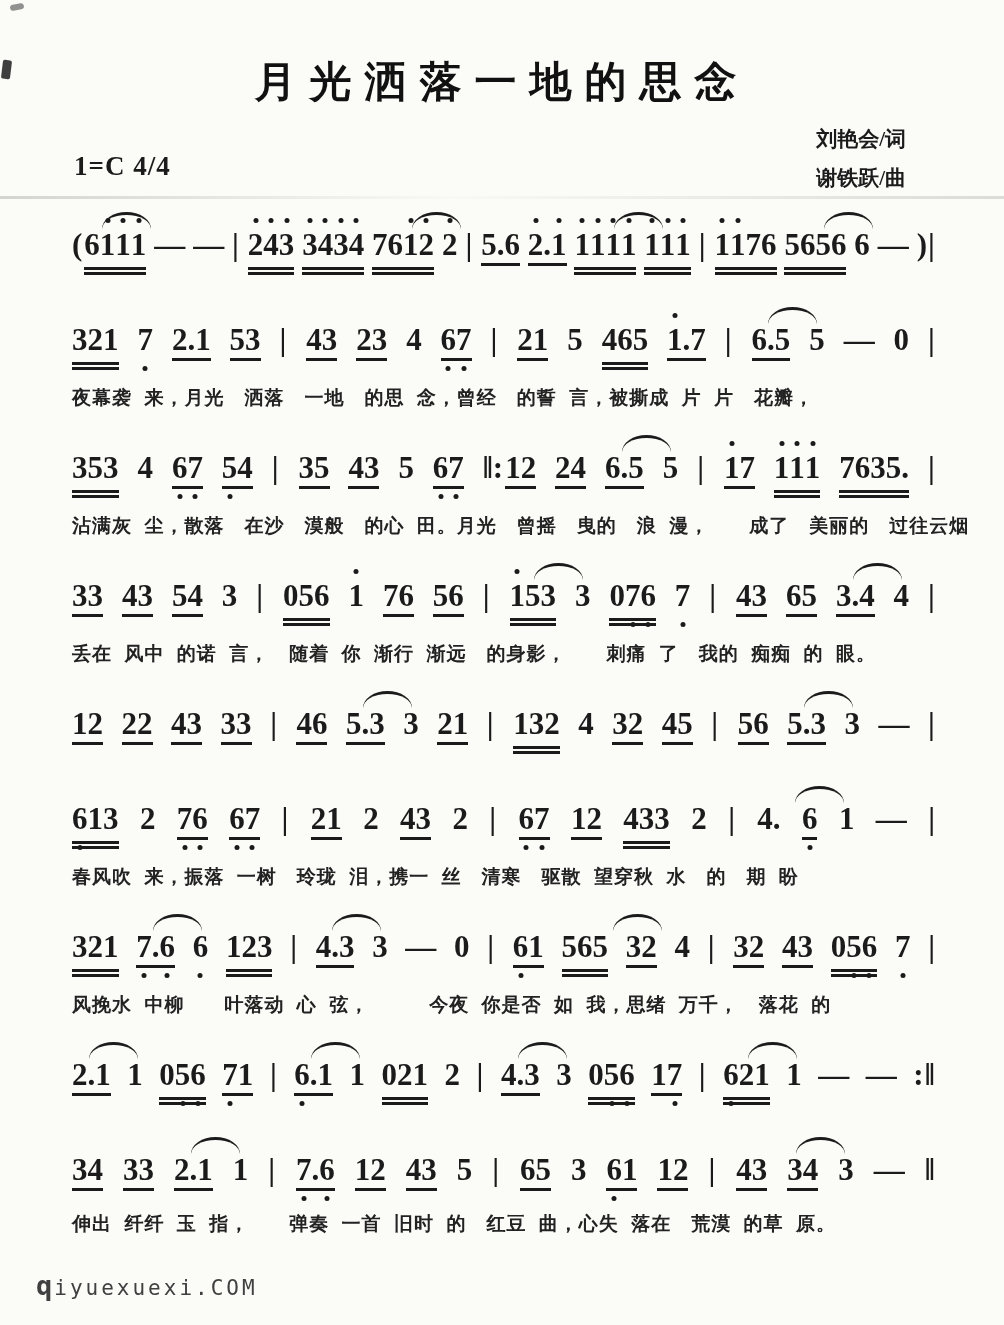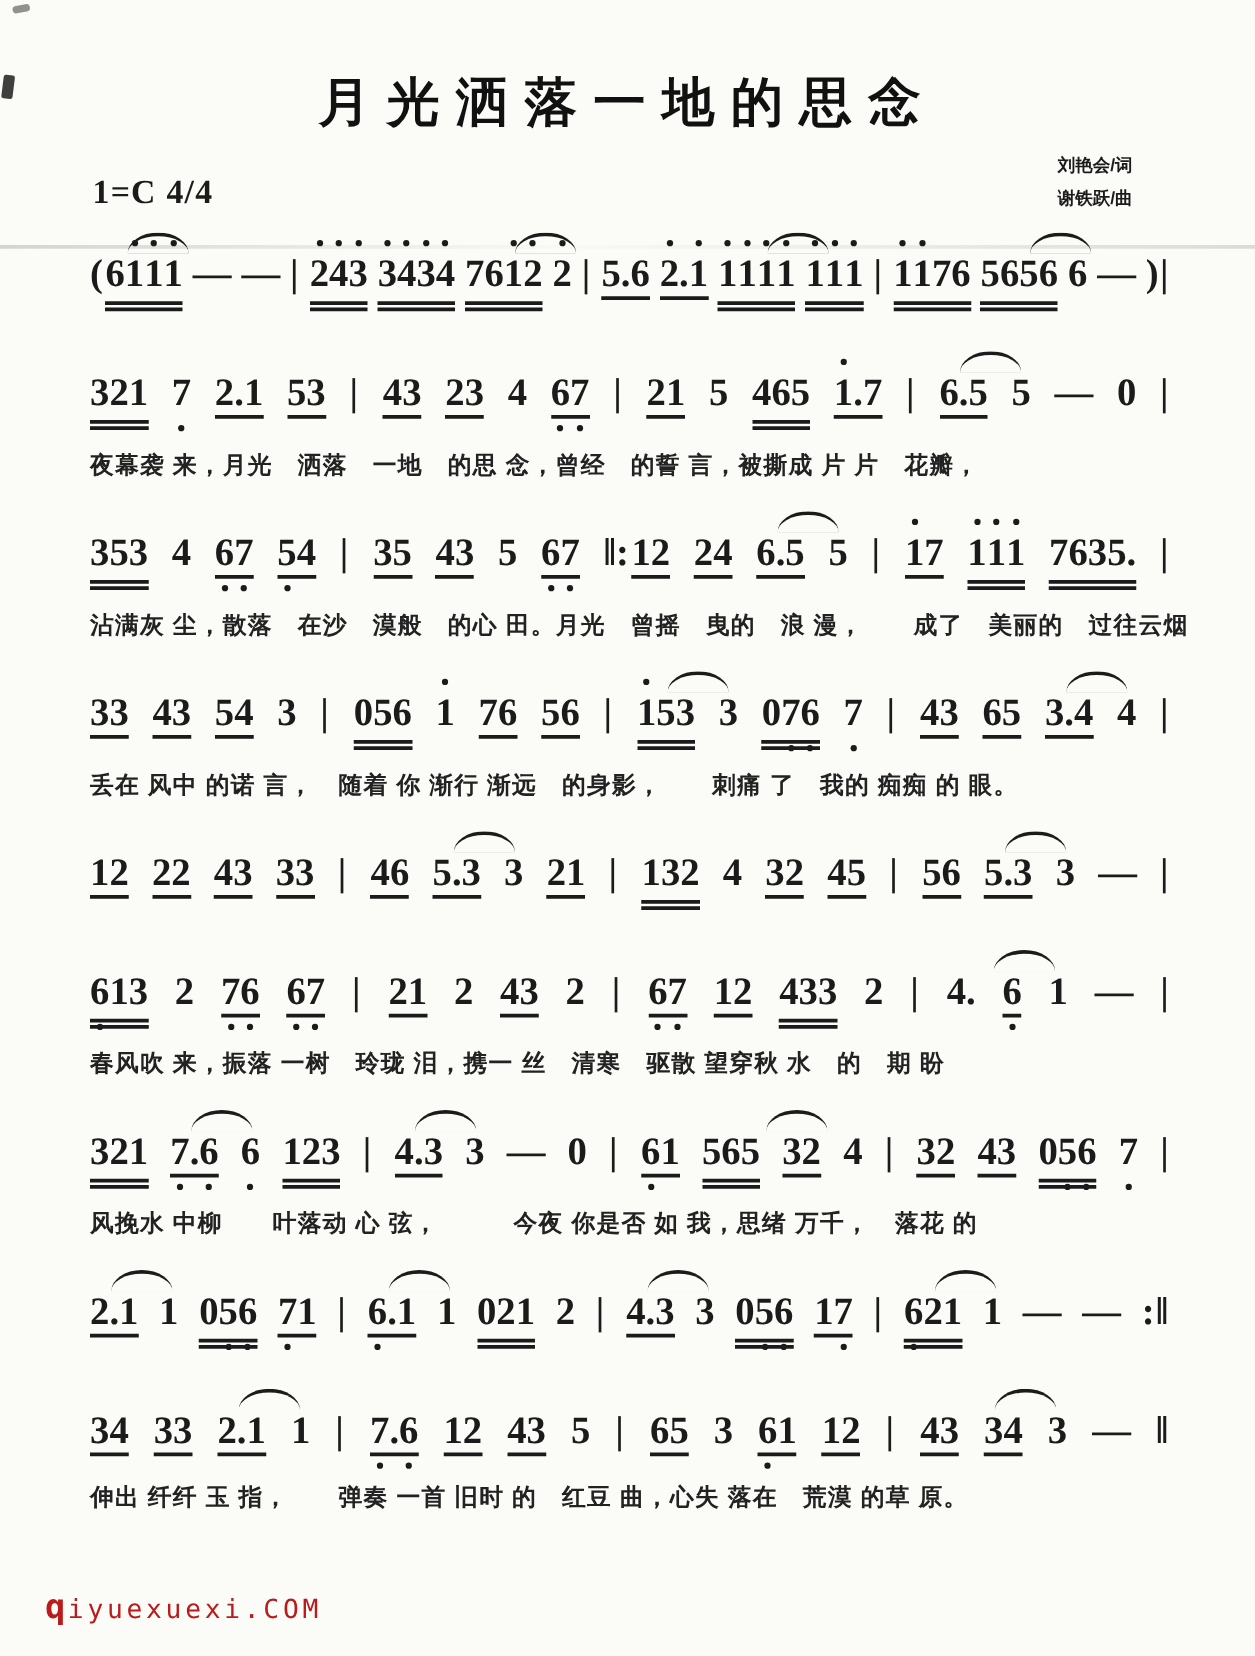--- a/index.html
+++ b/index.html
@@ -17,22 +17,22 @@
     background:linear-gradient(90deg, rgba(110,110,110,.8), rgba(200,200,200,.15) 45%, rgba(120,120,120,.7));}
 
   .title{
     text-align:center; margin:54px 0 0 0; font-size:42px; font-weight:700;
     letter-spacing:13px; color:#111;
     font-family:Liberation Sans, sans-serif;
   }
   .meta-row{display:flex; justify-content:space-between; align-items:center;
     margin:10px 98px 0 74px;}
   .keysig{font-size:27px; font-weight:700; margin-top:16px; letter-spacing:1px;}
-  .credits{font-size:14px; font-weight:700; line-height:1.85; text-align:left;
-    font-family:Liberation Sans, sans-serif;}
+  .credits{font-size:21px; font-weight:700; line-height:1.85; text-align:left;
+    font-family:Liberation Serif, serif;}
 
   .score{margin:16px 68px 0 72px;}
   .line-block{margin-bottom:26px;}
   .note-row{
     display:flex; justify-content:space-between; align-items:baseline;
     padding:15px 0 13px 0;
     font-family:"Liberation Serif","DejaVu Serif",serif;
     font-weight:700; font-size:31px; line-height:1; color:#1b1b1b;
   }
   .tok{position:relative; display:inline-flex; align-items:baseline; white-space:nowrap;}
@@ -46,21 +46,21 @@
     width:5px; height:5px; border-radius:50%; background:#1b1b1b;}
   .dot.da{top:-11px;}
   .dot.db{bottom:-16px;}
   .arc{position:absolute; top:-17px; right:-27px; width:49px; height:14px;
     border-top:3px solid #1b1b1b; border-radius:50% 50% 0 0 / 100% 100% 0 0;}
   .arc.arc-c{right:-5px;}
   .bar .grp{letter-spacing:1px;}
   .lyric-row{
     margin-top:7px; font-size:19px; font-weight:700; letter-spacing:1px;
     white-space:pre; color:#222;
-    font-family:Liberation Sans, sans-serif;
+    font-family:Liberation Mono, monospace;
   }
   .watermark{position:absolute; left:36px; bottom:24px; letter-spacing:3px;
     font-family:"DejaVu Sans Mono","Liberation Mono",monospace; font-size:21px;}
   .watermark .wm-q{font-weight:700; font-size:27px; letter-spacing:2px;}
 </style>
 </head>
 <body>
 
 <div class="page">
   <div class="smudge"></div>
@@ -668,16 +668,16 @@
             <span class="grp"><span class="ch">—</span></span>
           </span>
           <span class="tok bar">
             <span class="grp"><span class="ch">‖</span></span>
           </span>
         </div>
         <div class="lyric-row">伸出 纤纤 玉 指，　　弹奏 一首 旧时 的　红豆 曲，心失 落在　荒漠 的草 原。</div>
       </div>
     </div>
 
-  <div class="watermark" style="color: #b91c1c;">
+  <div class="watermark" style="color: #404040;">
     <span class="wm-q">q</span><span>iyuexuexi.COM</span>
   </div>
 </div>
 
 </body></html>

